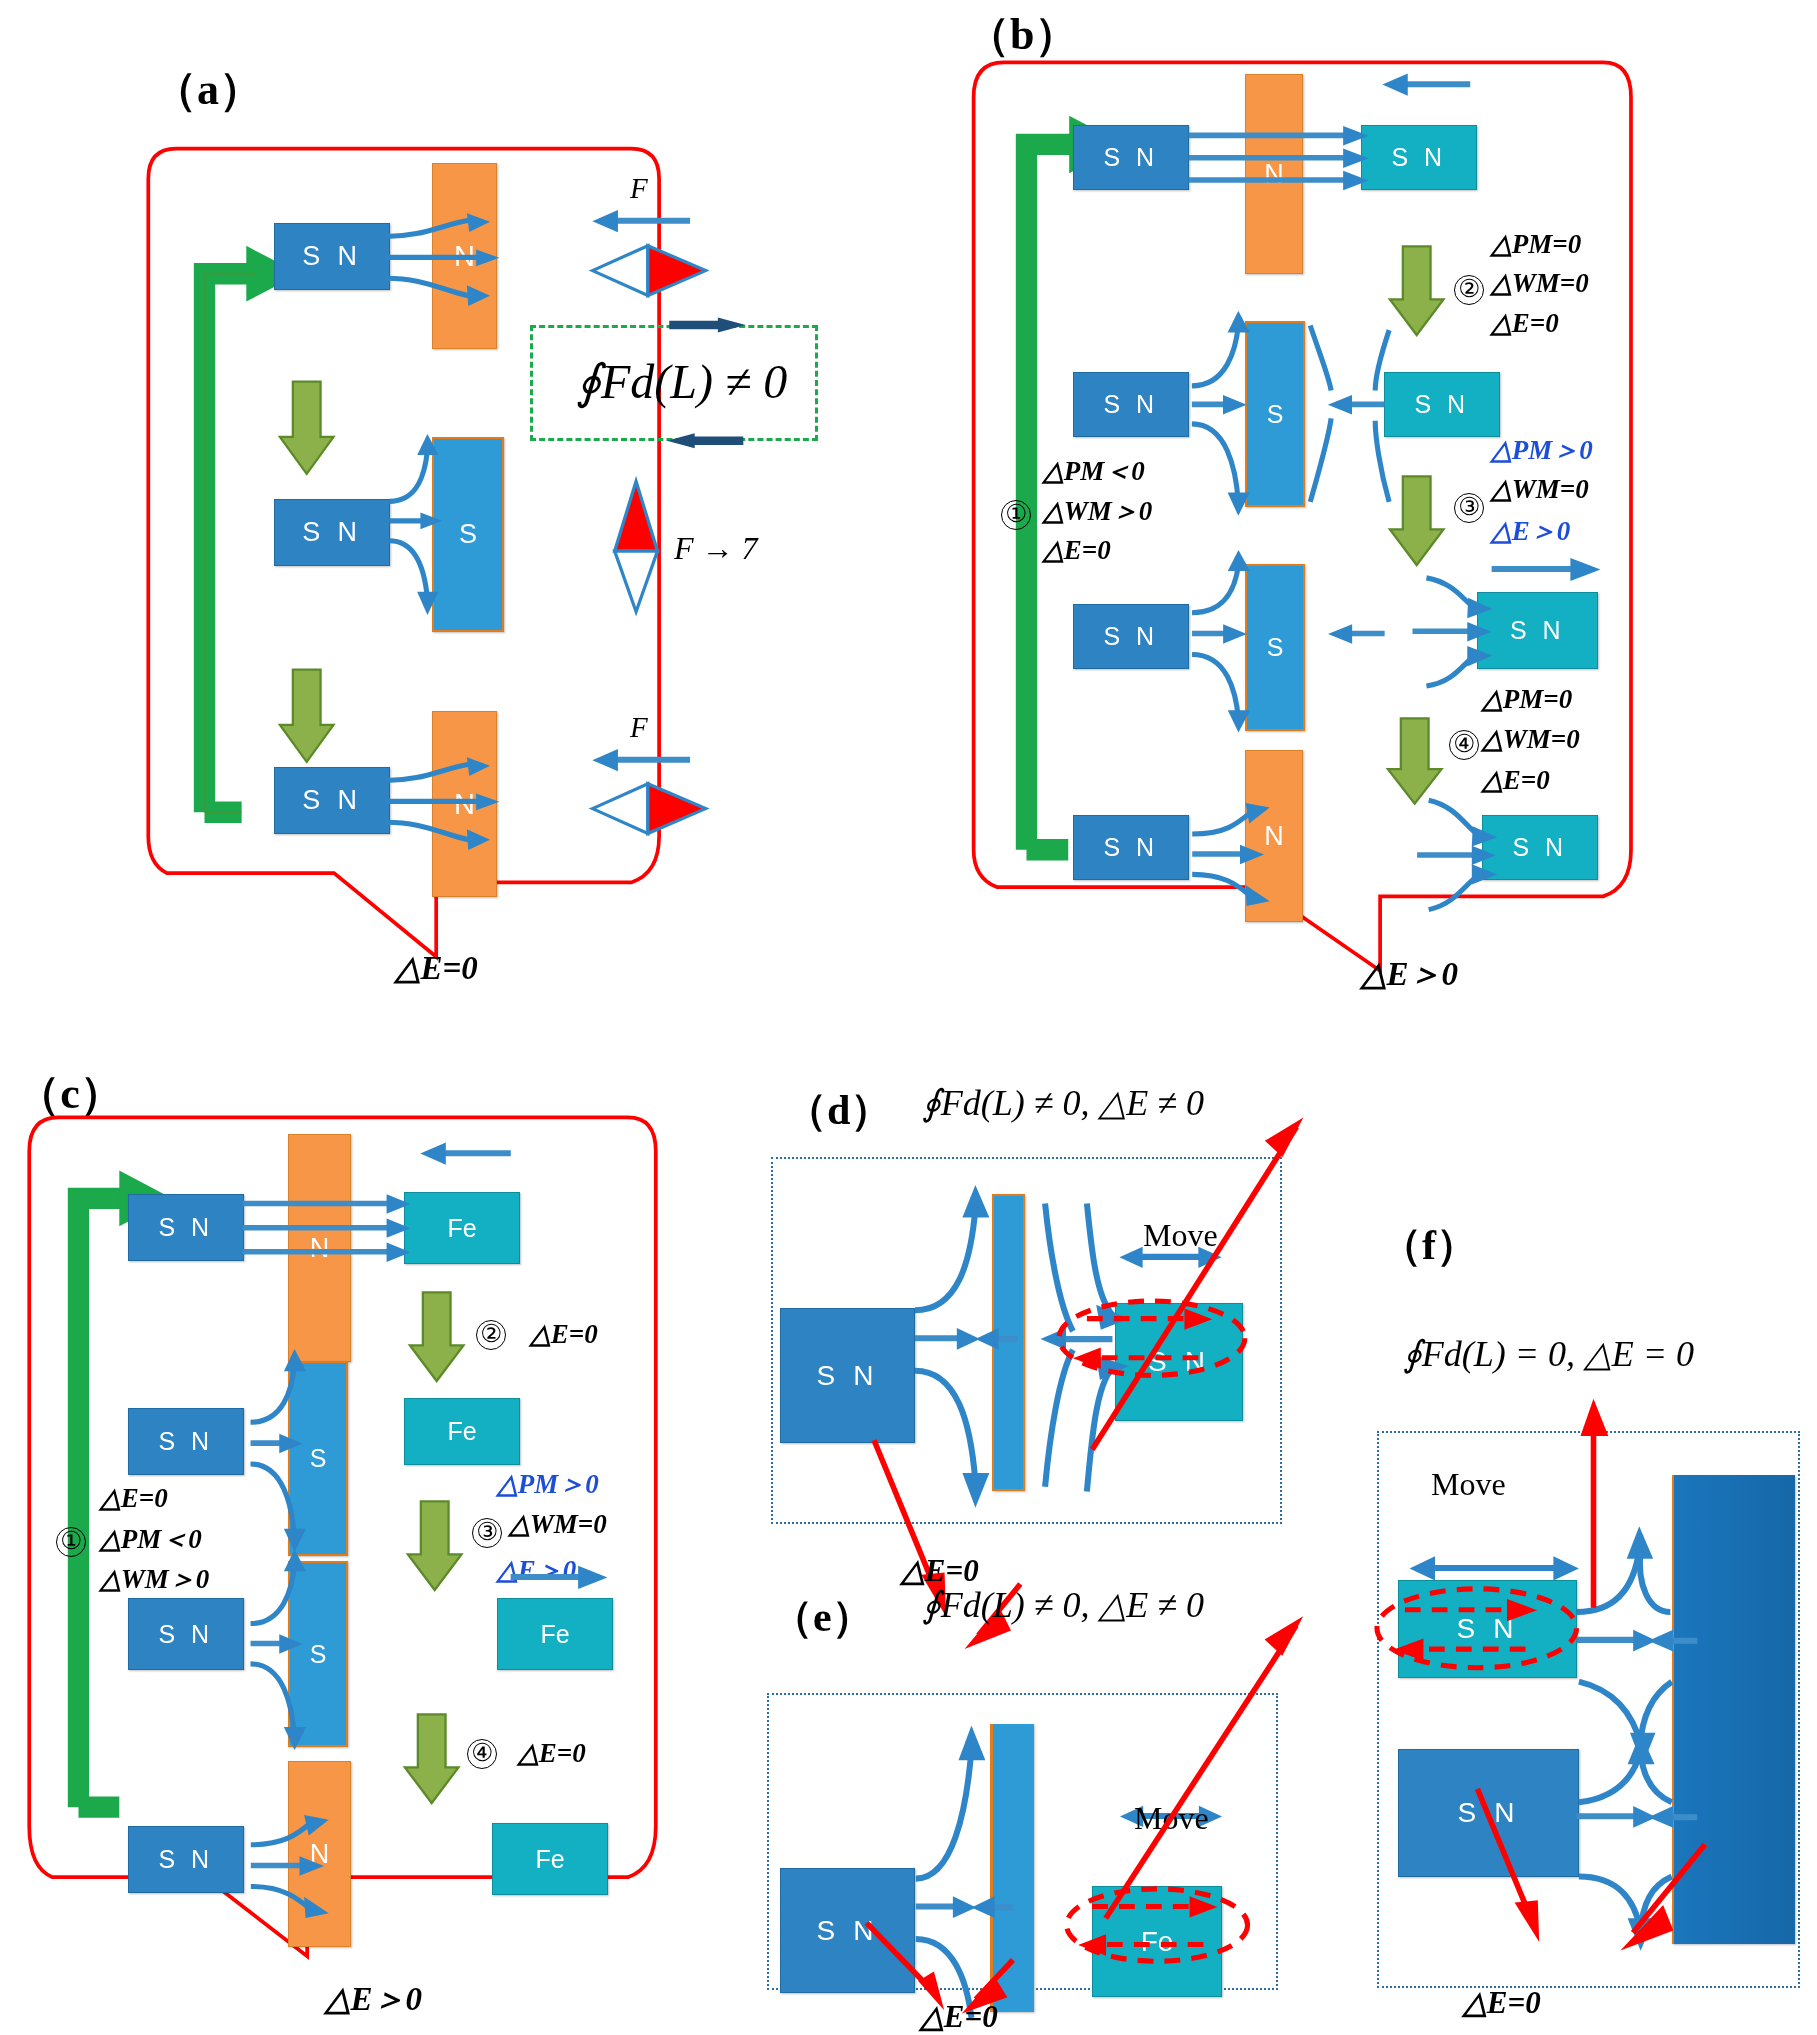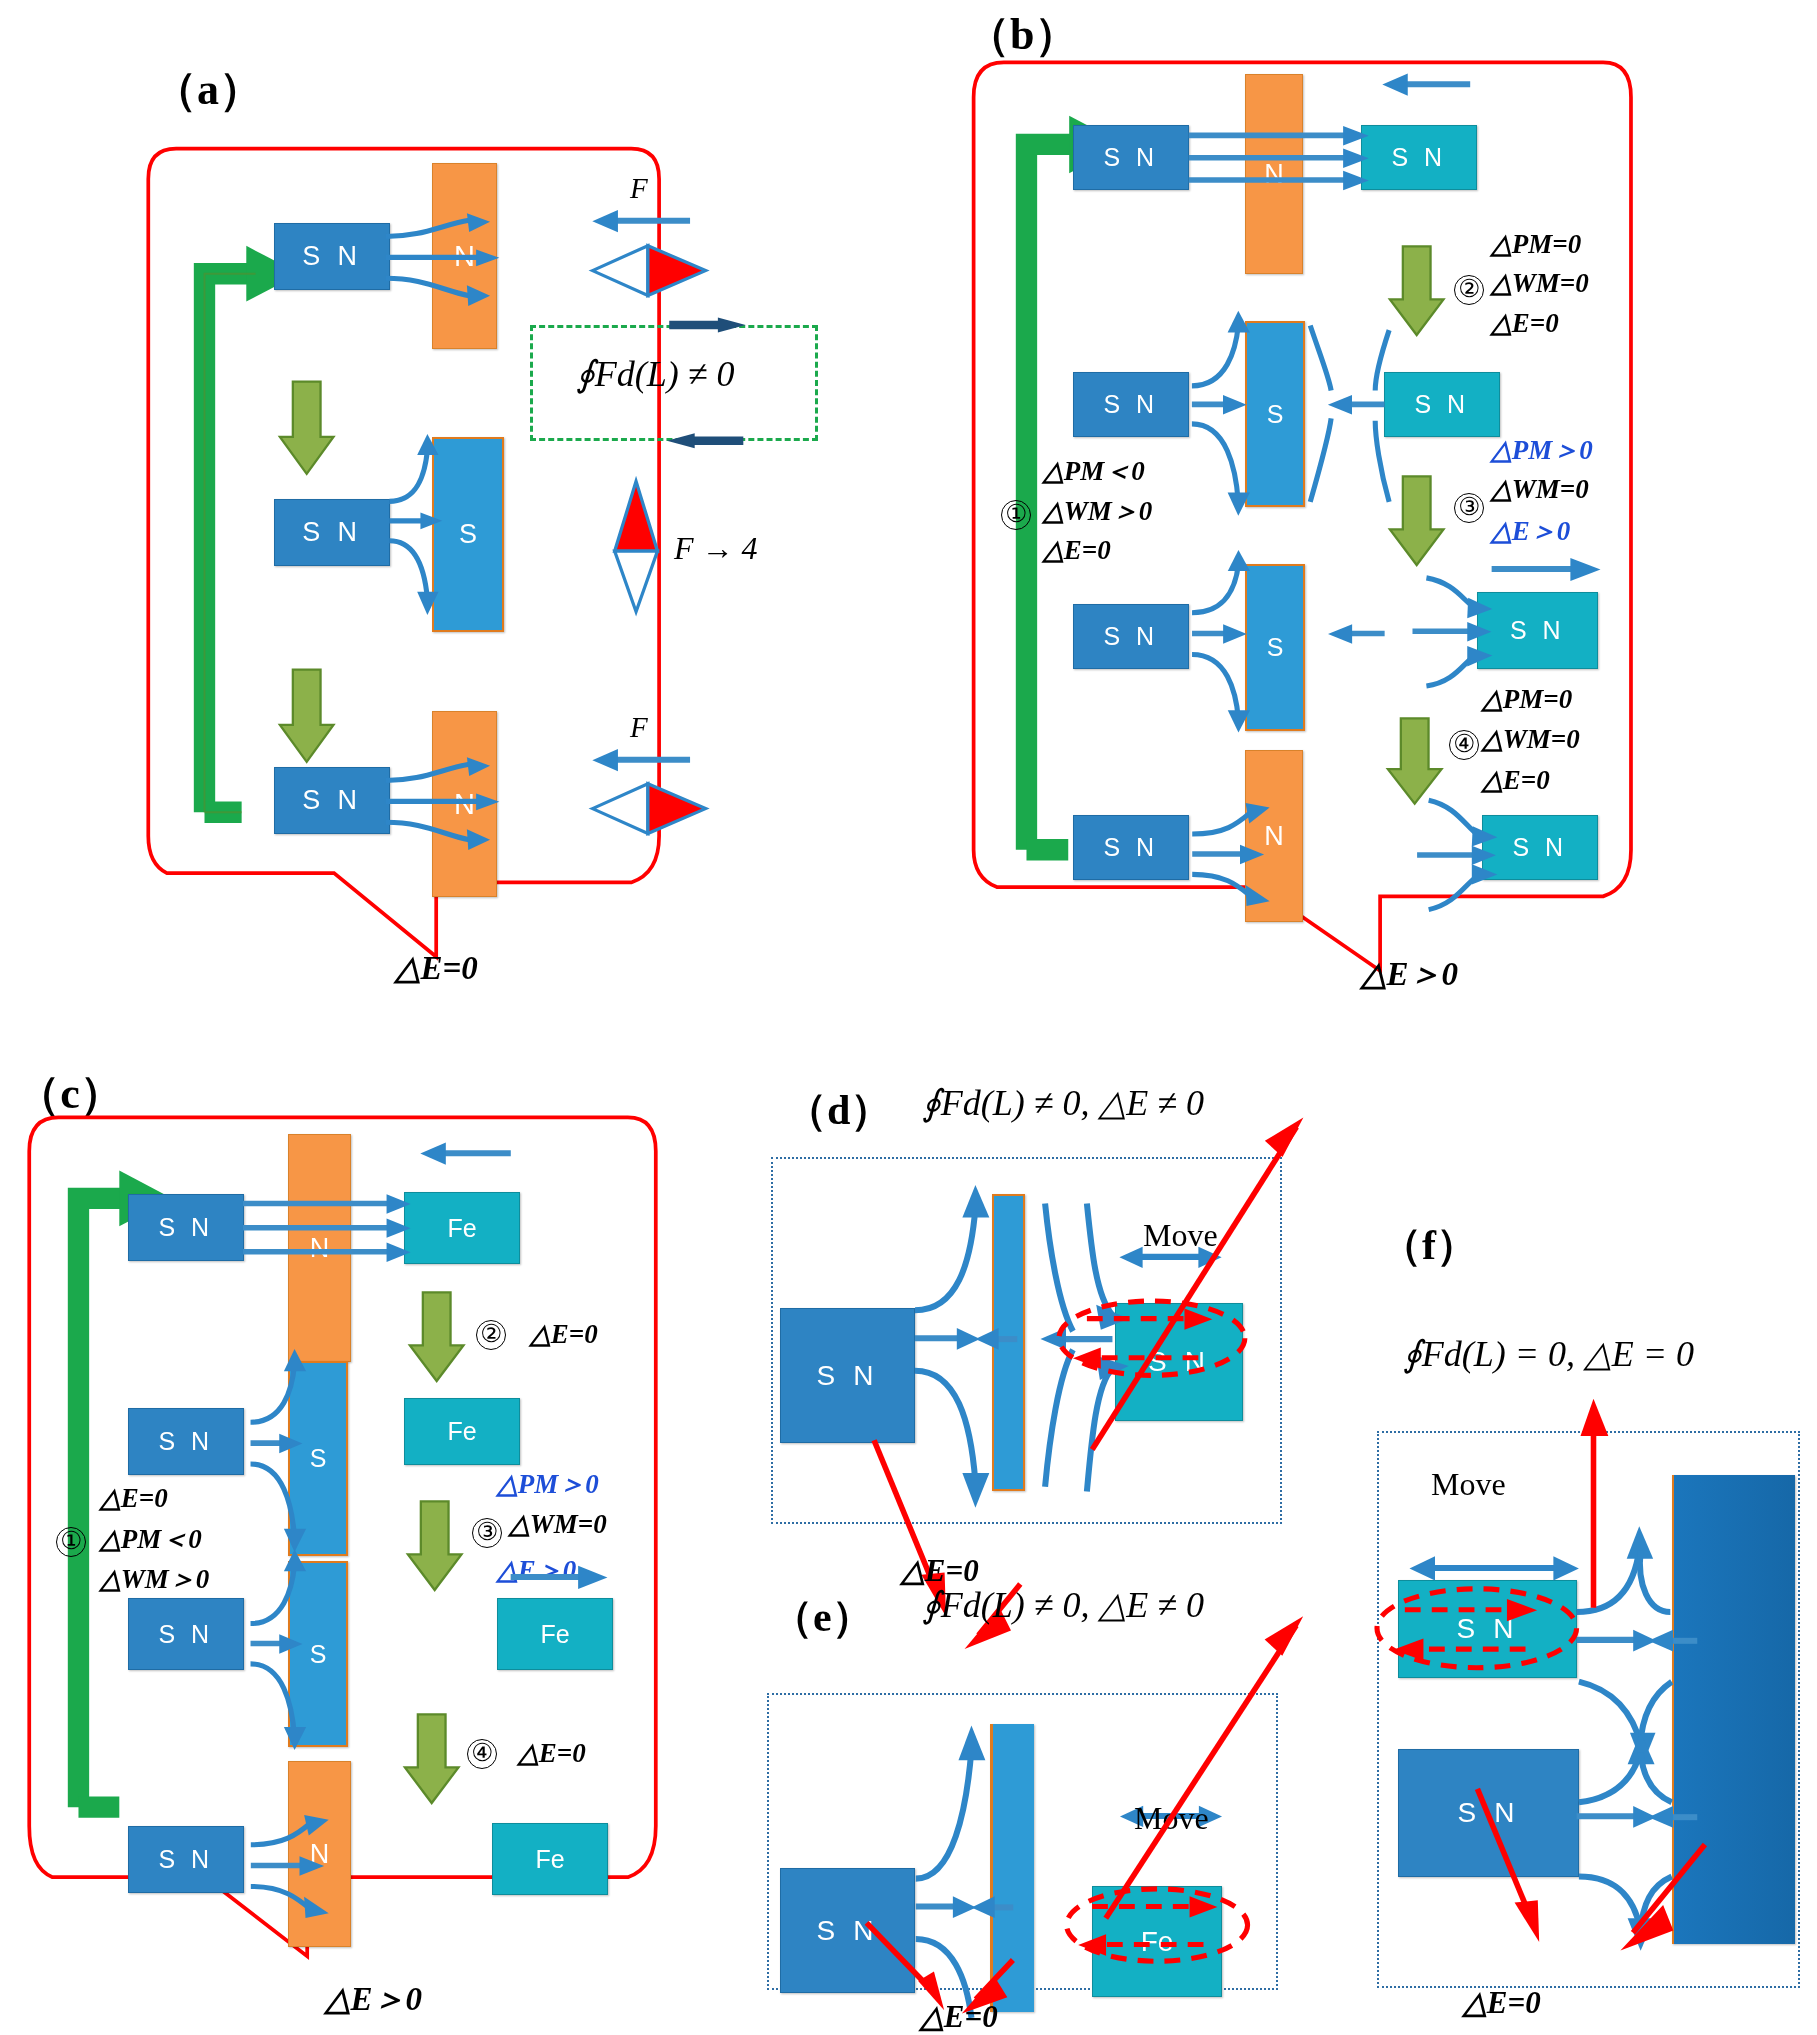--- a/index.html
+++ b/index.html
@@ -57,21 +57,21 @@
 <svg width="121" height="28" style="left:590px;top:209px;" viewBox="0 0 260 60">
   <path d="M 55 25 L 215 25" stroke="#3C8DC8" stroke-width="13"></path>
   <path d="M 60 2 L 5 26 L 60 50 Z" fill="#2E86C8"></path>
 </svg>
 <svg width="125" height="60" style="left:590px;top:242px;" viewBox="0 0 270 130">
   <path d="M 5 62 L 125 8 L 125 116 Z" fill="#fff" stroke="#2E86C8" stroke-width="7"></path>
   <path d="M 125 8 L 250 62 L 125 116 Z" fill="#FF0000" stroke="#2E86C8" stroke-width="7"></path>
 </svg>
 
 <div class="greendash" style="left:530px;top:325px;width:288px;height:116px;"></div>
-<div class="formula abs" style="left:576px;top:353px;font-size:36px;">∮Fd(L) ≠ 0</div>
+<div class="formula abs" style="left:576px;top:353px;font-size:48px;">∮Fd(L) ≠ 0</div>
 <svg width="297" height="125" style="left:530px;top:325px;" viewBox="0 0 640 270">
   <path d="M 300 0 L 420 0" stroke="#1F4E79" stroke-width="18"></path>
   <path d="M 405 -16 L 465 0 L 405 16 Z" fill="#1F4E79"></path>
   <path d="M 340 250 L 460 250" stroke="#1F4E79" stroke-width="18"></path>
   <path d="M 355 234 L 295 250 L 355 266 Z" fill="#1F4E79"></path>
 </svg>
 
 <svg width="60" height="98" style="left:279px;top:381px;" viewBox="0 0 130 210">
   <path d="M 30 0 L 90 0 L 90 120 L 118 120 L 60 200 L 2 120 L 30 120 Z" fill="#8CB14A" stroke="#5C8A2A" stroke-width="5"></path>
 </svg>
@@ -87,21 +87,21 @@
   <path d="M 78 30 L 100 -15 L 124 30 Z" fill="#2E86C8"></path>
   <path d="M 18 172 L 95 172" stroke="#2E86C8" stroke-width="11" fill="none"></path>
   <path d="M 85 154 L 132 172 L 85 190 Z" fill="#2E86C8"></path>
   <path d="M 18 215 C 80 215 95 285 100 340" stroke="#2E86C8" stroke-width="11" fill="none"></path>
   <path d="M 78 325 L 100 375 L 124 325 Z" fill="#2E86C8"></path>
 </svg>
 <svg width="56" height="135" style="left:609px;top:479px;" viewBox="0 0 120 290">
   <path d="M 58 5 L 12 155 L 104 155 Z" fill="#FF0000" stroke="#2E86C8" stroke-width="7"></path>
   <path d="M 12 155 L 104 155 L 58 285 Z" fill="#fff" stroke="#2E86C8" stroke-width="7"></path>
 </svg>
-<div class="formula abs" style="left:674px;top:530px;font-size:32px;">F → 4</div>
+<div class="formula abs" style="left:674px;top:530px;font-size:32px;">F → 7</div>
 
 <svg width="60" height="98" style="left:279px;top:669px;" viewBox="0 0 130 210">
   <path d="M 30 0 L 90 0 L 90 120 L 118 120 L 60 200 L 2 120 L 30 120 Z" fill="#8CB14A" stroke="#5C8A2A" stroke-width="5"></path>
 </svg>
 
 <div class="mag mag-orange abs" style="left:432px;top:711px;width:65px;height:186px;font-size:29px;">
   <span>N</span>
 </div>
 <div class="mag mag-blue abs" style="left:274px;top:767px;width:116px;height:67px;font-size:27px;">
   <span class="pole">S N</span>

